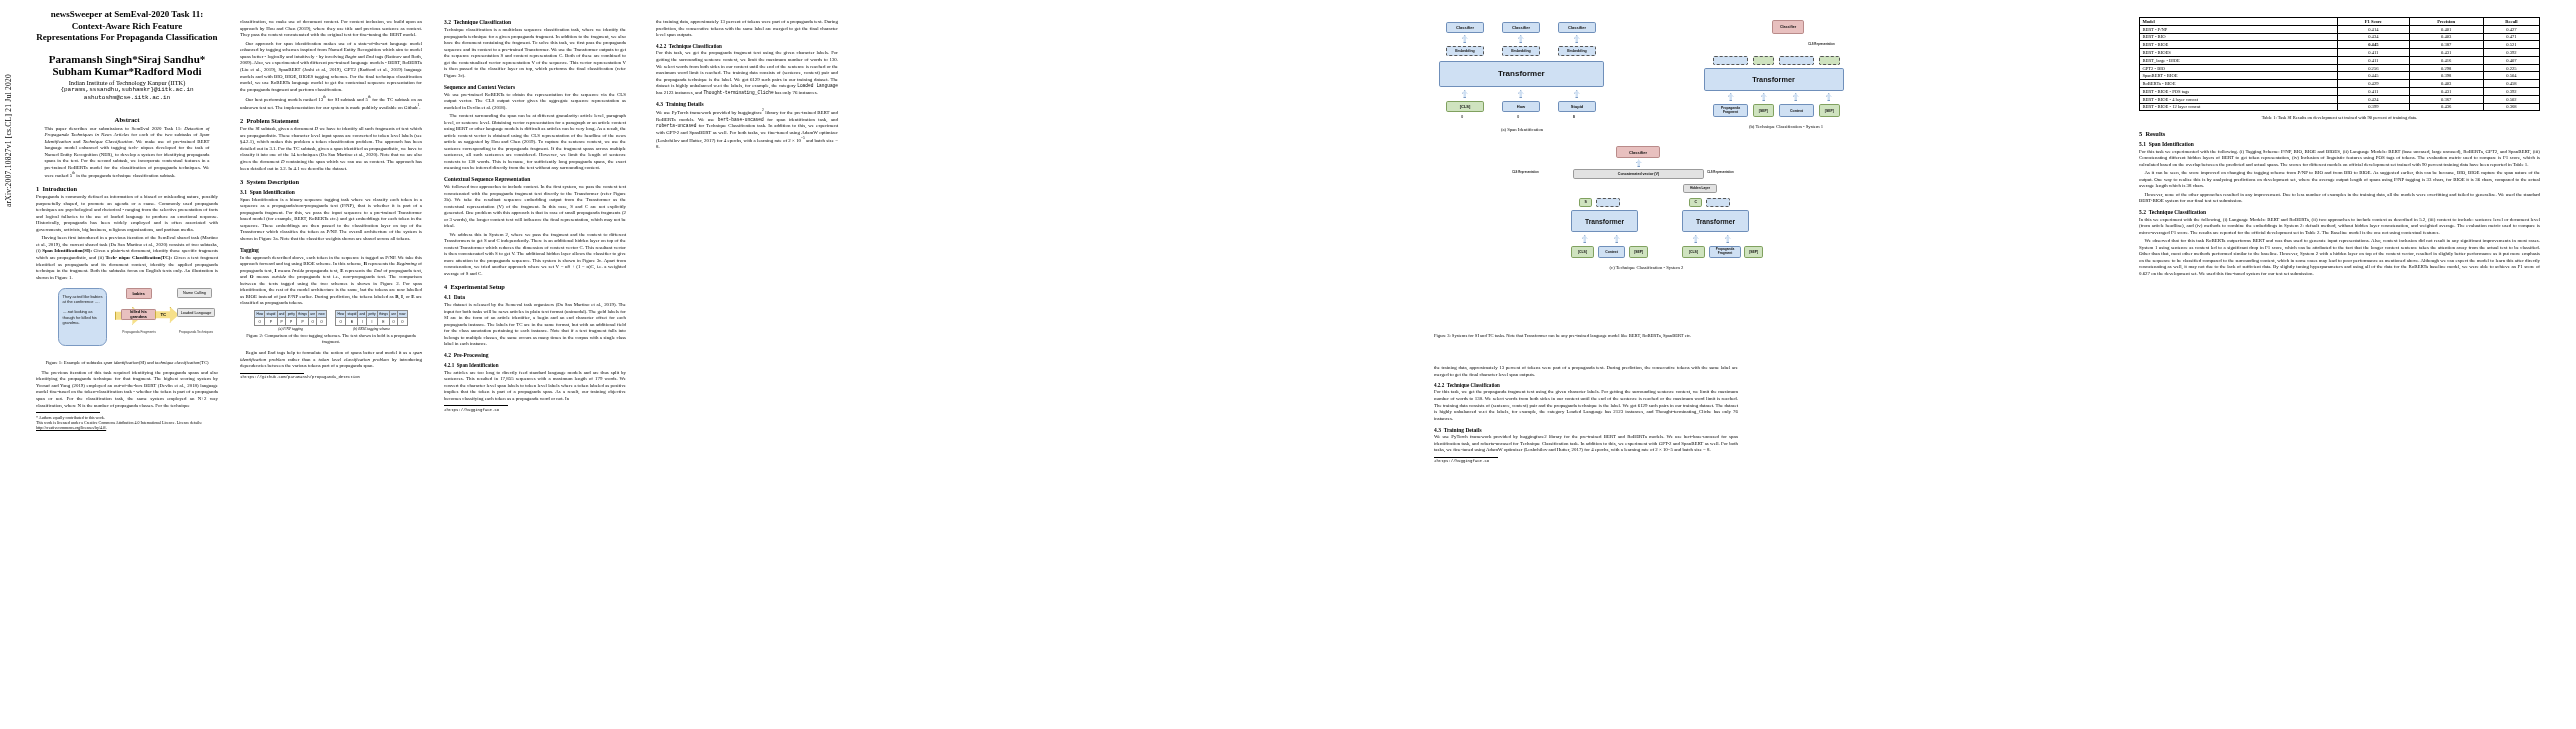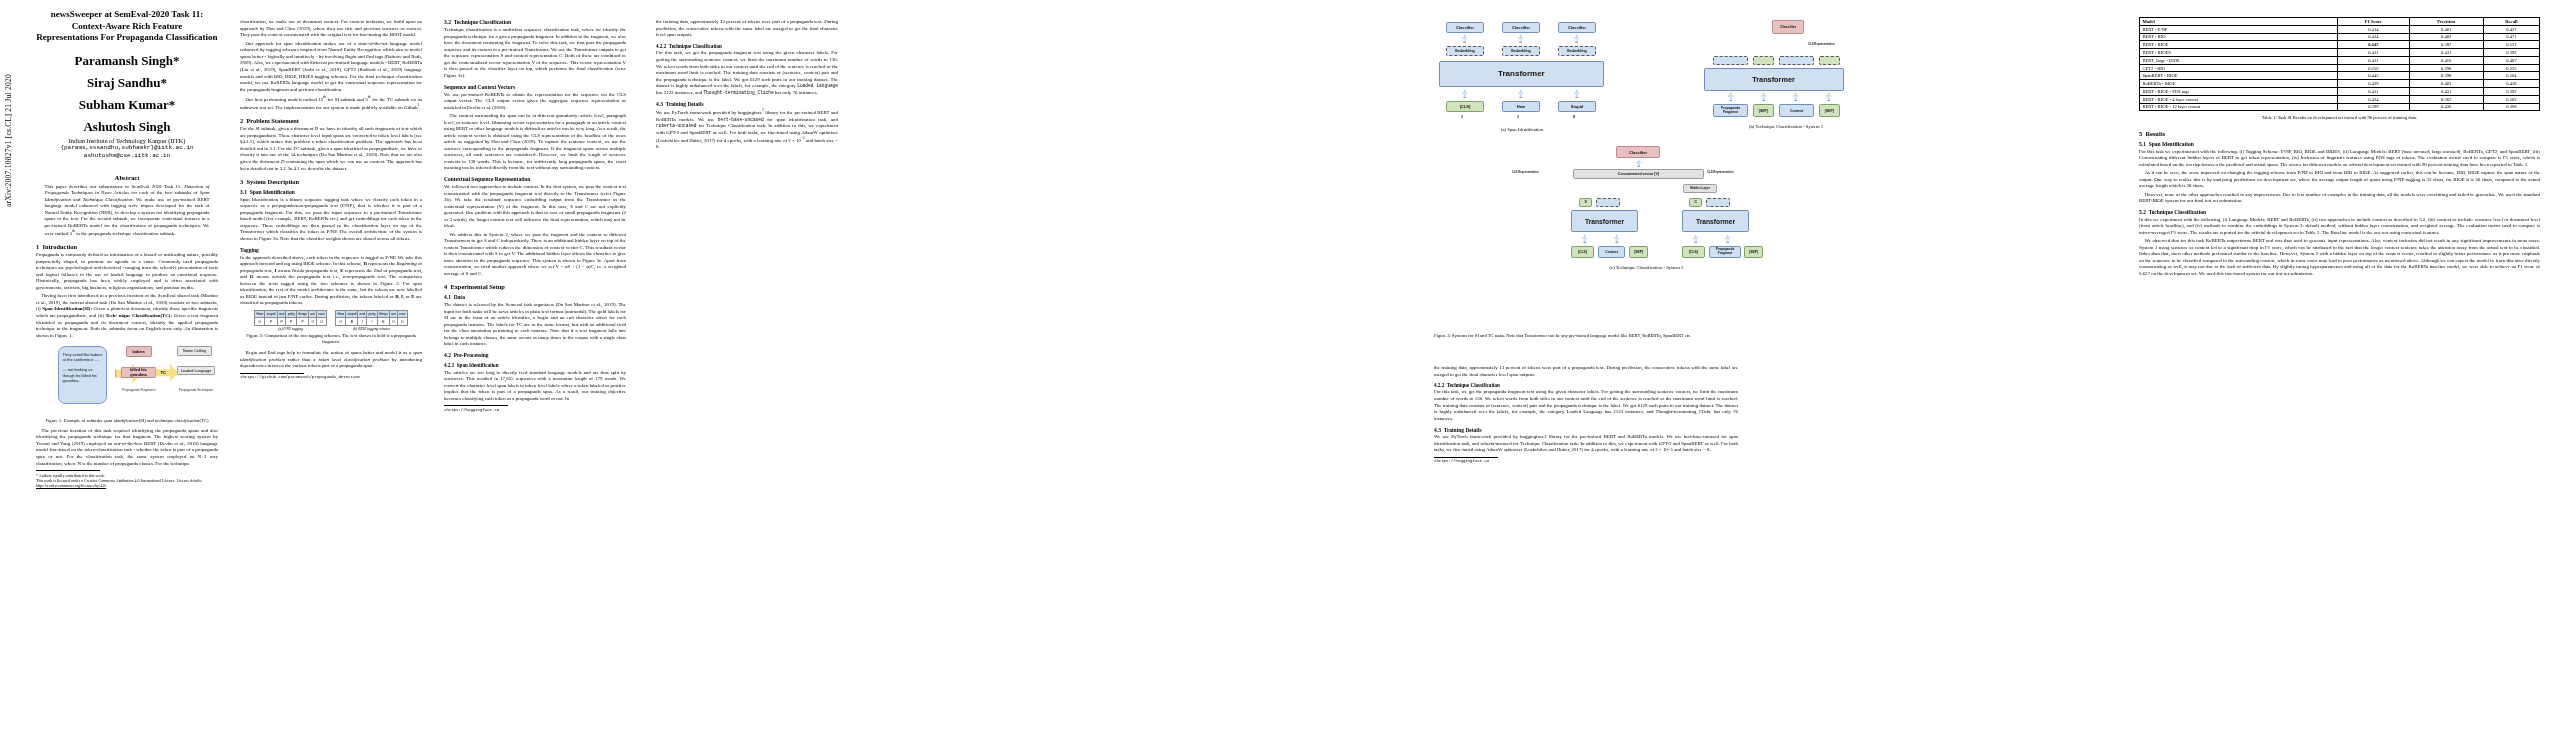--- a/index.html
+++ b/index.html
@@ -30,22 +30,22 @@
   
   .colA { left:36px;   width:182px; }
   .colB { left:240px;  width:182px; }
   .colC { left:444px;  width:182px; }
 
   h1.title{
     font-size:9px; font-weight:bold; text-align:center;
     line-height:1.28; margin:0; padding:0;
   }
   .authors{
-    margin-top:9.7px; text-align:center; font-size:13px; font-weight:bold;
-    display:flex; justify-content:center; gap:6px; flex-wrap:wrap;
+    margin-top:9.7px; text-align:center; font-size:11px; font-weight:bold;
+    display:flex; justify-content:center; gap:0; flex-wrap:wrap;
   }
   .affil{ text-align:center; font-size:6.4px; margin-top:1.8px; }
   .email{ text-align:center; font-size:6px; font-family:"Liberation Mono", monospace; line-height:1.35; }
   .abs-head{ text-align:center; font-weight:bold; font-size:6.7px; margin-top:13.4px; margin-bottom:3px;}
   .abs-body{ font-size:4.9px; line-height:1.33; text-align:justify; padding:0 8.5px; }
   .sec{ font-weight:bold; font-size:6.4px; margin-top:5.5px; margin-bottom:2.4px; }
   .subsec{ font-weight:bold; font-size:5.5px; margin-top:4.3px; margin-bottom:1.8px; }
   .subsubsec{ font-weight:bold; font-size:5.1px; margin-top:3.6px; margin-bottom:1.8px; }
   p.body{ font-size:4.9px; line-height:1.335; text-align:justify; margin:0 0 1.8px 0; text-indent:5.5px;}
   p.body.noind{ text-indent:0; }
@@ -145,21 +145,21 @@
   <div class="col colA" style="top:9px;">
     <h1 class="title">
       <span>newsSweeper at SemEval-2020 Task 11: Context-Aware Rich Feature</span><br>
       <span>Representations For Propaganda Classification</span>
     </h1>
 
     <div class="authors">
       <span>Paramansh Singh*</span>
       <span>Siraj Sandhu*</span>
       <span>Subham Kumar*</span>
-      <span>Ashutosh Singh</span>
+      <span>Radford Modi</span>
     </div>
     <div class="affil">Indian Institute of Technology Kanpur (IITK)</div>
     <div class="email">{params,sssandhu,subhamkr}@iitk.ac.in</div>
     <div class="email">ashutoshm@cse.iitk.ac.in</div>
 
     <div class="abs-head">Abstract</div>
     <div class="abs-body">
       This paper describes our submissions to SemEval 2020 Task 11: <span class="it">Detection of Propaganda
       Techniques in News Articles</span> for each of the two subtasks of <span class="it">Span Identification</span> and <span class="it">Technique
       Classification</span>. We make use of pre-trained BERT language model enhanced with tagging tech-

